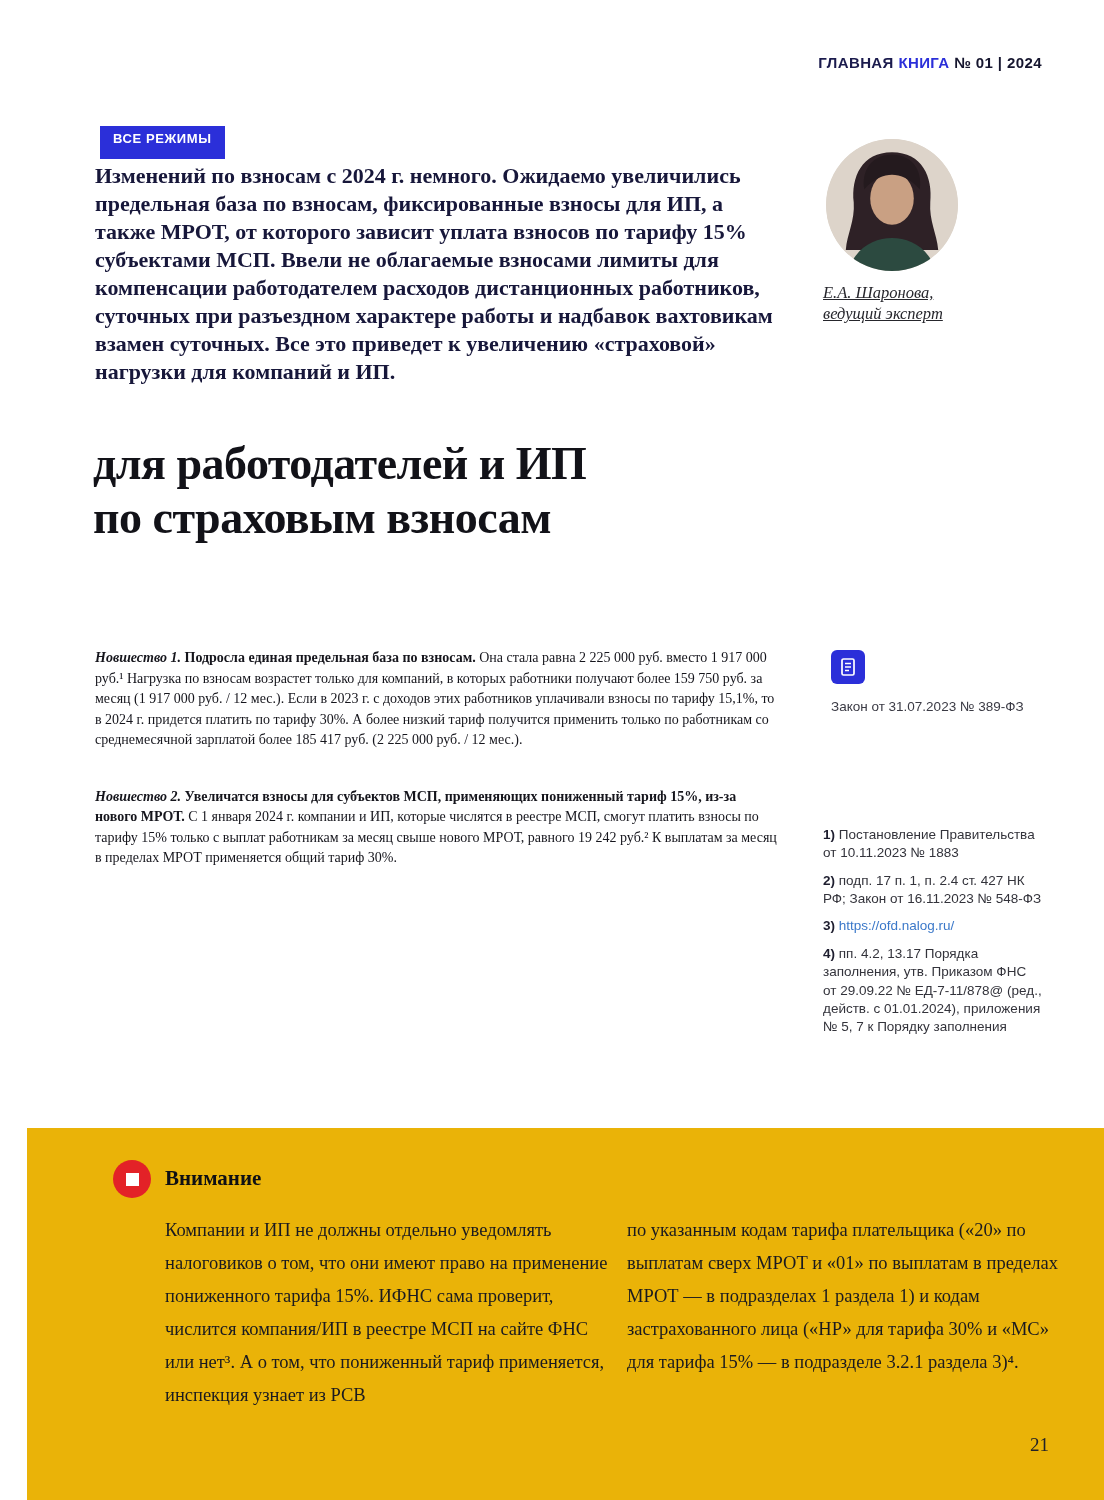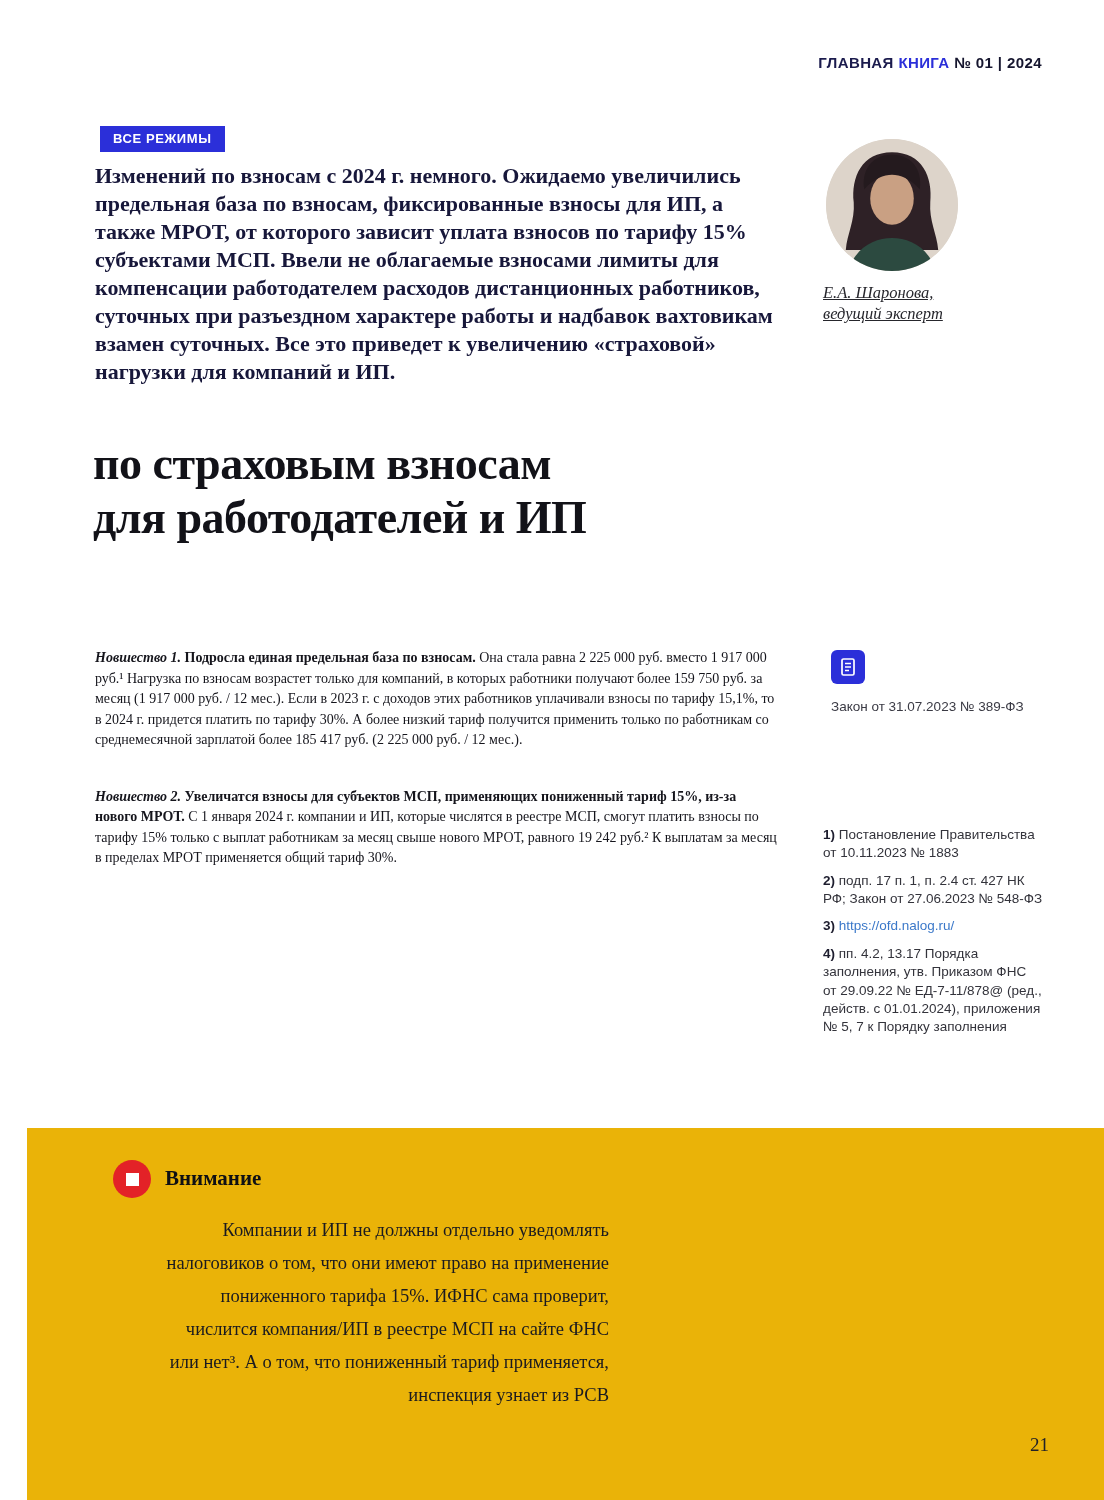--- a/index.html
+++ b/index.html
@@ -22,21 +22,21 @@
   .page-header .brand-1 { color: #1b1b4d; }
   .page-header .brand-2 { color: #2b2fd9; }
   .page-header .issue   { color: #15152e; font-weight: bold; }
 
   
   .regimes-badge {
     position: absolute; left: 100px; top: 126px;
     background: #2b2fd9; color: #ffffff;
     font-family: "Liberation Sans", sans-serif;
     font-size: 13px; font-weight: bold; letter-spacing: 0.6px;
-    padding: 5px 13px 6px;
+    padding: 5px 13px 13px;
   }
 
   
   .lead {
     position: absolute; left: 95px; top: 162px; width: 682px;
     font-size: 22px; line-height: 1.275; font-weight: bold;
     color: #17173a;
   }
 
   
@@ -98,21 +98,21 @@
     width: 38px; height: 38px; border-radius: 50%;
     background: #e32227; display: flex; align-items: center; justify-content: center;
   }
   .attention-icon .inner-square { width: 13px; height: 13px; background: #ffffff; }
   .attention-heading {
     position: absolute; left: 138px; top: 38px;
     font-size: 21px; font-weight: bold; color: #101014;
   }
   .attention-col {
     position: absolute; top: 86px;
-    font-size: 18.5px; line-height: 1.78; color: #1a1a20; text-align: right;
+    font-size: 18.5px; line-height: 1.78; color: #1a1a20;
   }
   .attention-col.left  { left: 138px; width: 444px; }
   .attention-col.right { left: 600px; width: 442px; }
 
   
   .page-number {
     position: absolute; right: 62px; bottom: 44px;
     font-size: 19px; color: #222228;
   }
 </style>
@@ -139,22 +139,22 @@
     <path d="M50 12 C33 12 27 26 29 38 C36 30 44 27 50 27 C56 27 64 30 71 38 C73 26 67 12 50 12 Z" fill="#241a1e"></path>
     <path d="M17 100 C22 82 37 75 50 75 C63 75 78 82 83 100 Z" fill="#2c4a40"></path>
   </svg>
 </div>
 <div class="author-caption">
   <div>Е.А. Шаронова,</div>
   <div>ведущий эксперт</div>
 </div>
 
 <h1 class="main-title">
+  <div>для работодателей и ИП</div>
   <div>по страховым взносам</div>
-  <div>для работодателей и ИП</div>
 </h1>
 
 <div class="article">
   <p class="novelty">
     <span class="nov-label">Новшество 1.</span>
     <span class="nov-heading">Подросла единая предельная база по взносам.</span>
     <span>Она стала равна 2 225 000 руб. вместо 1 917 000 руб.¹ Нагрузка по взносам возрастет только для компаний, в которых работники получают более 159 750 руб. за месяц (1 917 000 руб. / 12 мес.). Если в 2023 г. с доходов этих работников уплачивали взносы по тарифу 15,1%, то в 2024 г. придется платить по тарифу 30%. А более низкий тариф получится применить только по работникам со среднемесячной зарплатой более 185 417 руб. (2 225 000 руб. / 12 мес.).</span>
   </p>
   <p class="novelty">
     <span class="nov-label">Новшество 2.</span>
@@ -175,32 +175,33 @@
   <div class="law-ref">Закон от 31.07.2023 № 389-ФЗ</div>
 </div>
 
 <div class="sidebar-footnotes">
   <div class="footnote">
     <span class="fn-num">1)</span>
     <span>Постановление Правительства от 10.11.2023 № 1883</span>
   </div>
   <div class="footnote">
     <span class="fn-num">2)</span>
-    <span>подп. 17 п. 1, п. 2.4 ст. 427 НК РФ; Закон от 27.06.2023 № 548-ФЗ</span>
+    <span>подп. 17 п. 1, п. 2.4 ст. 427 НК РФ; Закон от 16.11.2023 № 548-ФЗ</span>
   </div>
   <div class="footnote">
     <span class="fn-num">3)</span>
     <a class="fn-link" href="#">https://ofd.nalog.ru/</a>
   </div>
   <div class="footnote">
     <span class="fn-num">4)</span>
     <span>пп. 4.2, 13.17 Порядка заполнения, утв. Приказом ФНС от 29.09.22 № ЕД-7-11/878@ (ред., действ. с 01.01.2024), приложения № 5, 7 к Порядку заполнения</span>
   </div>
 </div>
 
 <div class="attention-box">
   <div class="attention-icon">
     <div class="inner-square"></div>
   </div>
   <div class="attention-heading">Внимание</div>
   <p class="attention-col left">Компании и ИП не должны отдельно уведомлять налоговиков о том, что они имеют право на применение пониженного тарифа 15%. ИФНС сама проверит, числится компания/ИП в реестре МСП на сайте ФНС или нет³. А о том, что пониженный тариф применяется, инспекция узнает из РСВ</p>
+  <p class="attention-col right">по указанным кодам тарифа плательщика («20» по выплатам сверх МРОТ и «01» по выплатам в пределах МРОТ — в подразделах 1 раздела 1) и кодам застрахованного лица («НР» для тарифа 30% и «МС» для тарифа 15% — в подразделе 3.2.1 раздела 3)⁴.</p>
   <div class="page-number">21</div>
 </div>
 
 </body></html>

